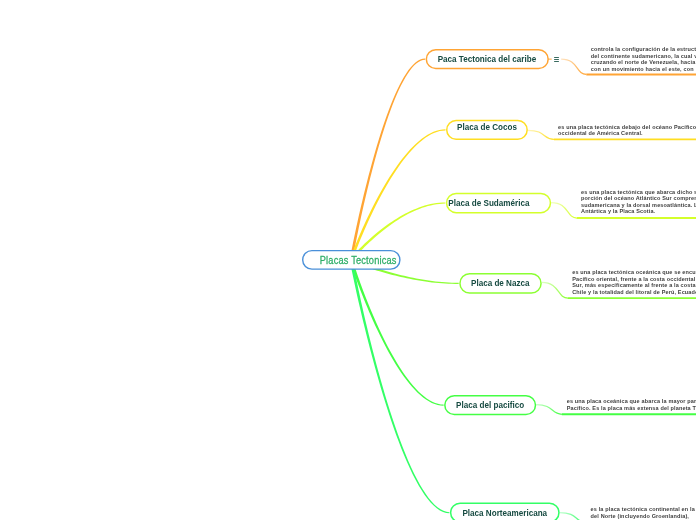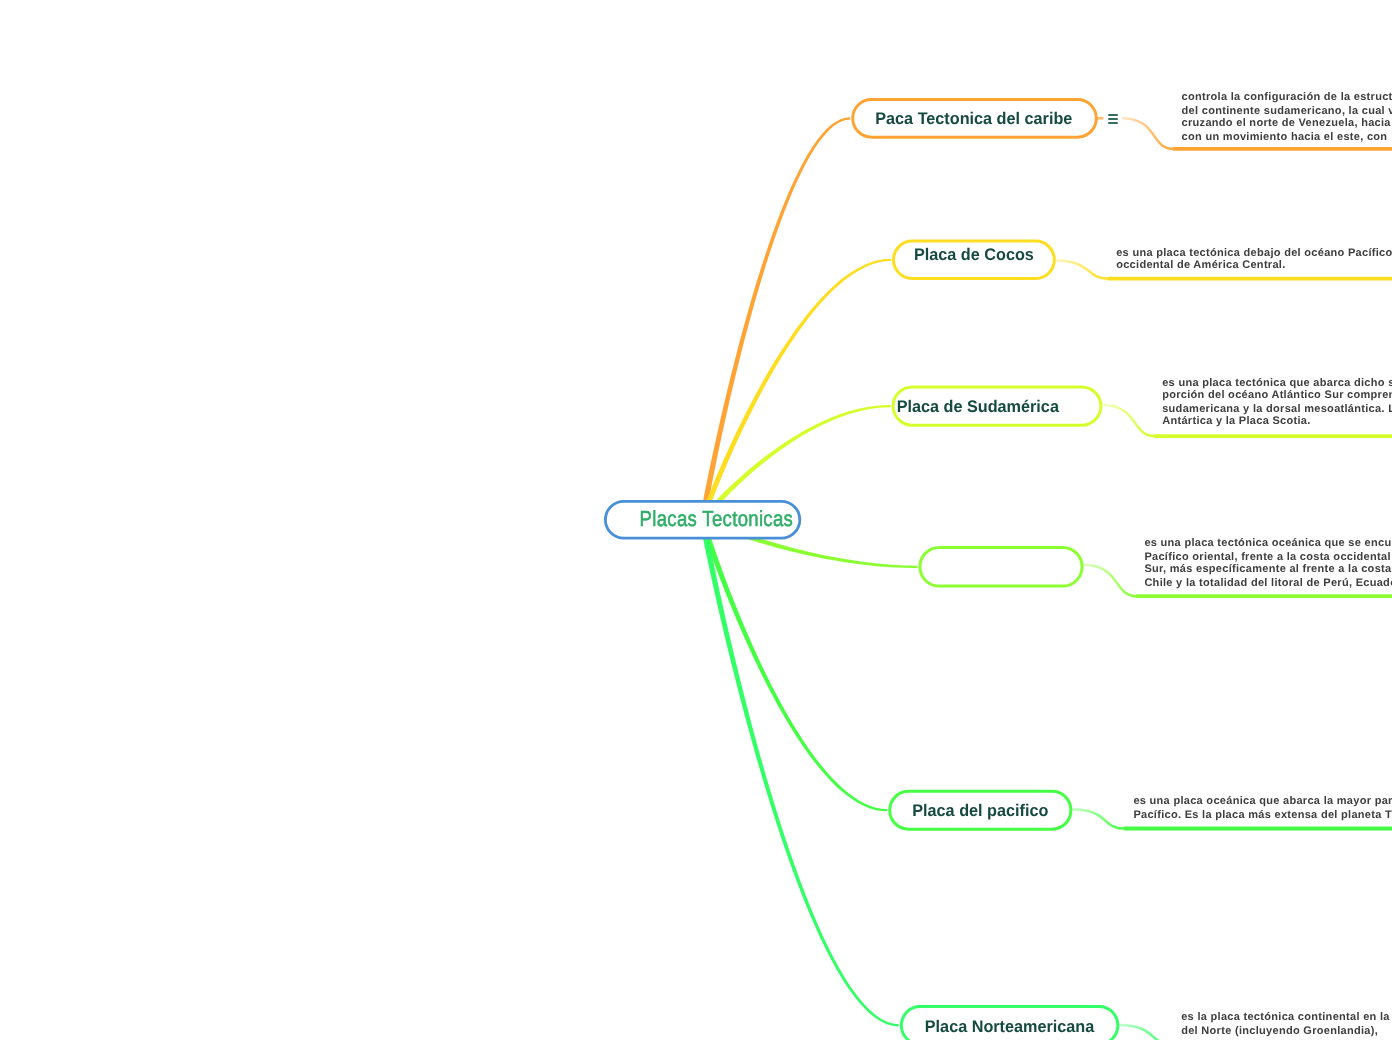--- a/index.html
+++ b/index.html
@@ -118,20 +118,23 @@
     </div>
     <div class="node child" style="left: 445.8px; top: 192.7px; width: 87px; height: 20.7px;">
       <span class="lbl" style="color: rgb(22, 74, 65);">Placa de Sudamérica</span>
     </div>
     <div class="note" style="left: 581.1px; top: 188.8px;">
       <span class="nline">es una placa tectónica que abarca dicho s</span>
       <span class="nline">porción del océano Atlántico Sur compren</span>
       <span class="nline">sudamericana y la dorsal mesoatlántica. L</span>
       <span class="nline">Antártica y la Placa Scotia.</span>
     </div>
+    <div class="node child" style="left: 459.2px; top: 273px; width: 82.6px; height: 20.8px;">
+      <span class="lbl" style="color: rgb(22, 74, 65);">Placa de Nazca</span>
+    </div>
     <div class="note" style="left: 572.2px; top: 269.4px;">
       <span class="nline">es una placa tectónica oceánica que se encue</span>
       <span class="nline">Pacífico oriental, frente a la costa occidental</span>
       <span class="nline">Sur, más específicamente al frente a la costa</span>
       <span class="nline">Chile y la totalidad del litoral de Perú, Ecuado</span>
     </div>
     <div class="node child" style="left: 444.1px; top: 394.9px; width: 92.1px; height: 20.45px; text-align: center;">
       <span class="lbl" style="color: rgb(22, 74, 65);">Placa del pacifico</span>
     </div>
     <div class="note" style="left: 566.7px; top: 398.3px;">

